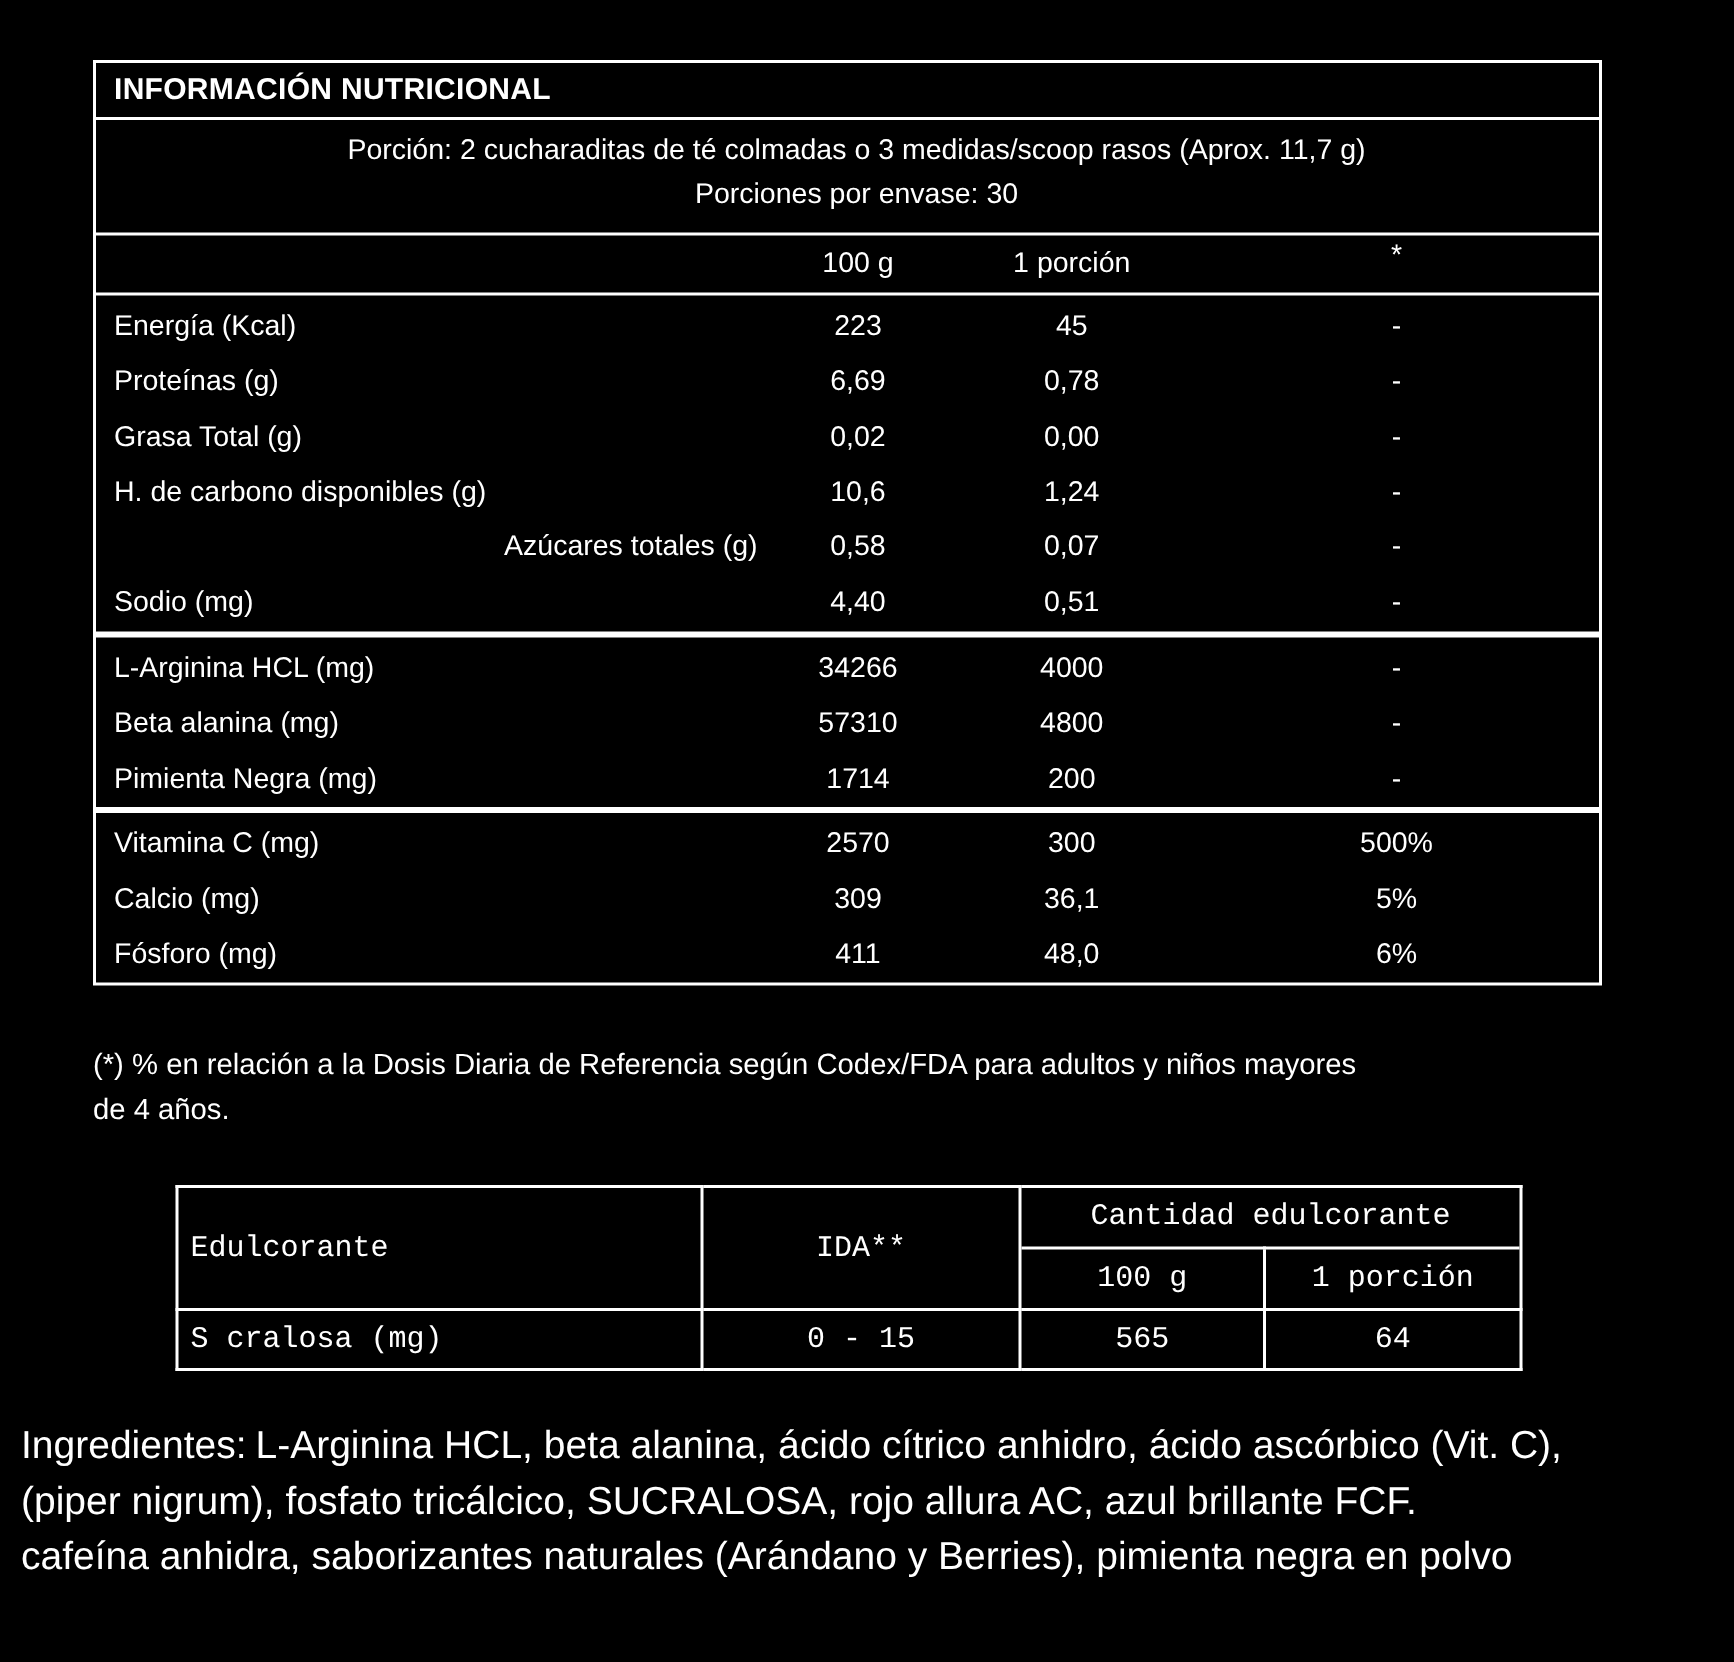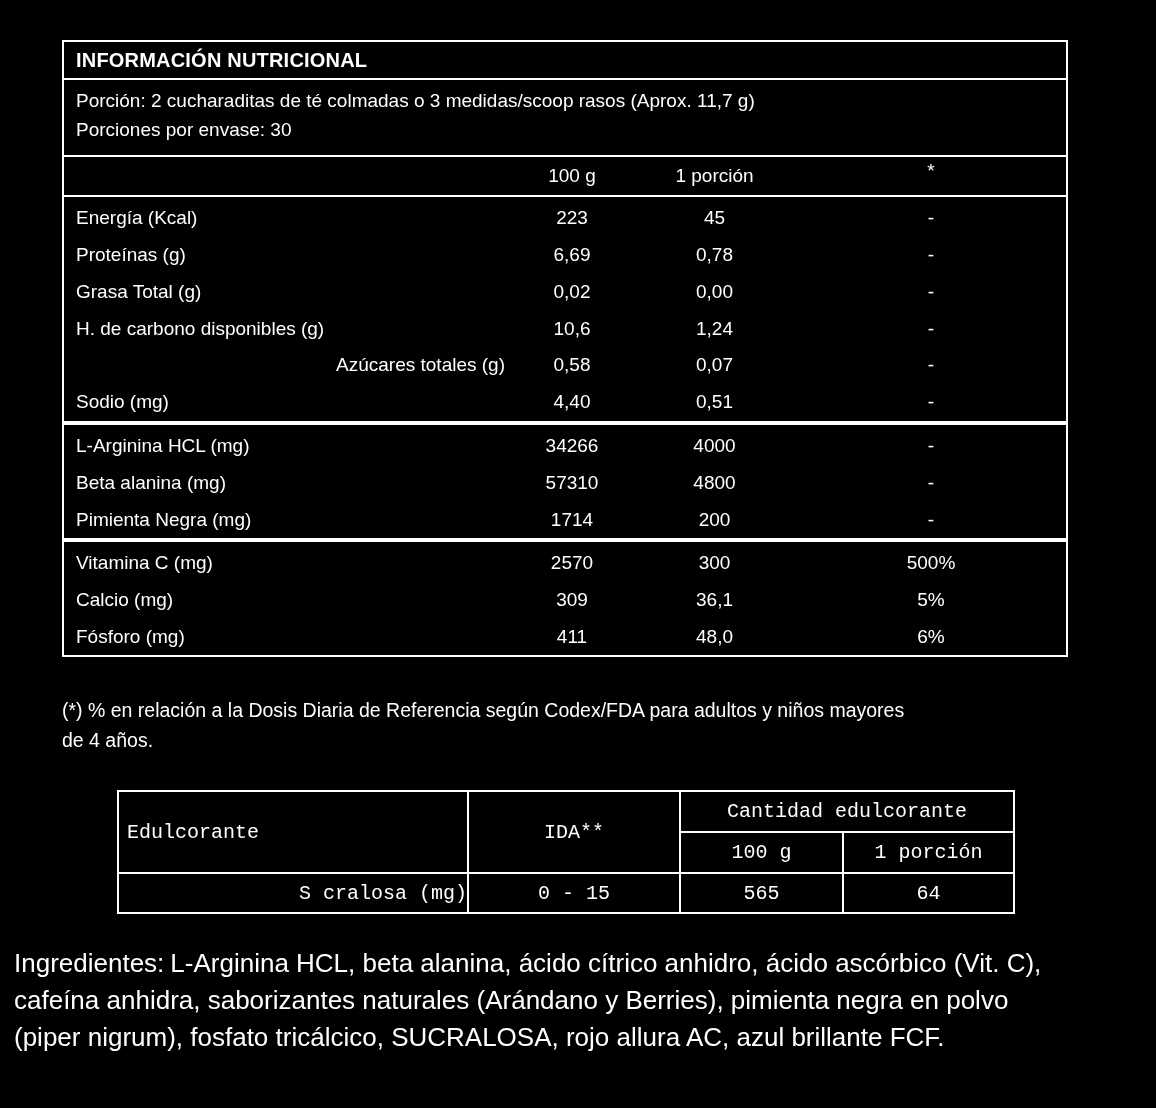--- a/index.html
+++ b/index.html
@@ -48,20 +48,21 @@
     width: 100%;
   }
   .rule-thick {
     height: 4px;
     background: #ffffff;
     width: 100%;
   }
 
   .nt-serving {
     padding: 6px 0 2px 12px;
+    text-align: center;
   }
   .nt-serving-line {
     font-size: 19px;
     line-height: 1.55;
     white-space: nowrap;
   }
   .nt-serving-pad {
     height: 8px;
   }
 
@@ -161,21 +162,21 @@
   }
   .sw-sub {
     text-align: center;
     height: 39px;
   }
   .sw-sub-100 { width: 162px; }
   .sw-body td {
     height: 38px;
   }
   .sw-body td.sw-name {
-    text-align: right;
+    text-align: left;
     padding-left: 8px !important;
   }
   .sw-body td.sw-val {
     text-align: center;
   }
 
   
   table.sw-nest {
     width: 100%;
     border-collapse: collapse;
@@ -422,17 +423,17 @@
             </tbody>
           </table>
         </td>
       </tr>
     </tbody>
   </table>
 
 
   <div class="ingredients">
     <div class="ing-line"><span>Ingredientes:</span><span class="ing-label-gap"></span><span>L-Arginina HCL, beta alanina, ácido cítrico anhidro, ácido ascórbico (Vit. C),</span></div>
+    <div class="ing-line">(piper nigrum), fosfato tricálcico, SUCRALOSA, rojo allura AC, azul brillante FCF.</div>
     <div class="ing-line">cafeína anhidra, saborizantes naturales (Arándano y Berries), pimienta negra en polvo</div>
-    <div class="ing-line">(piper nigrum), fosfato tricálcico, SUCRALOSA, rojo allura AC, azul brillante FCF.</div>
   </div>
 
 </div>
 
 </body></html>

